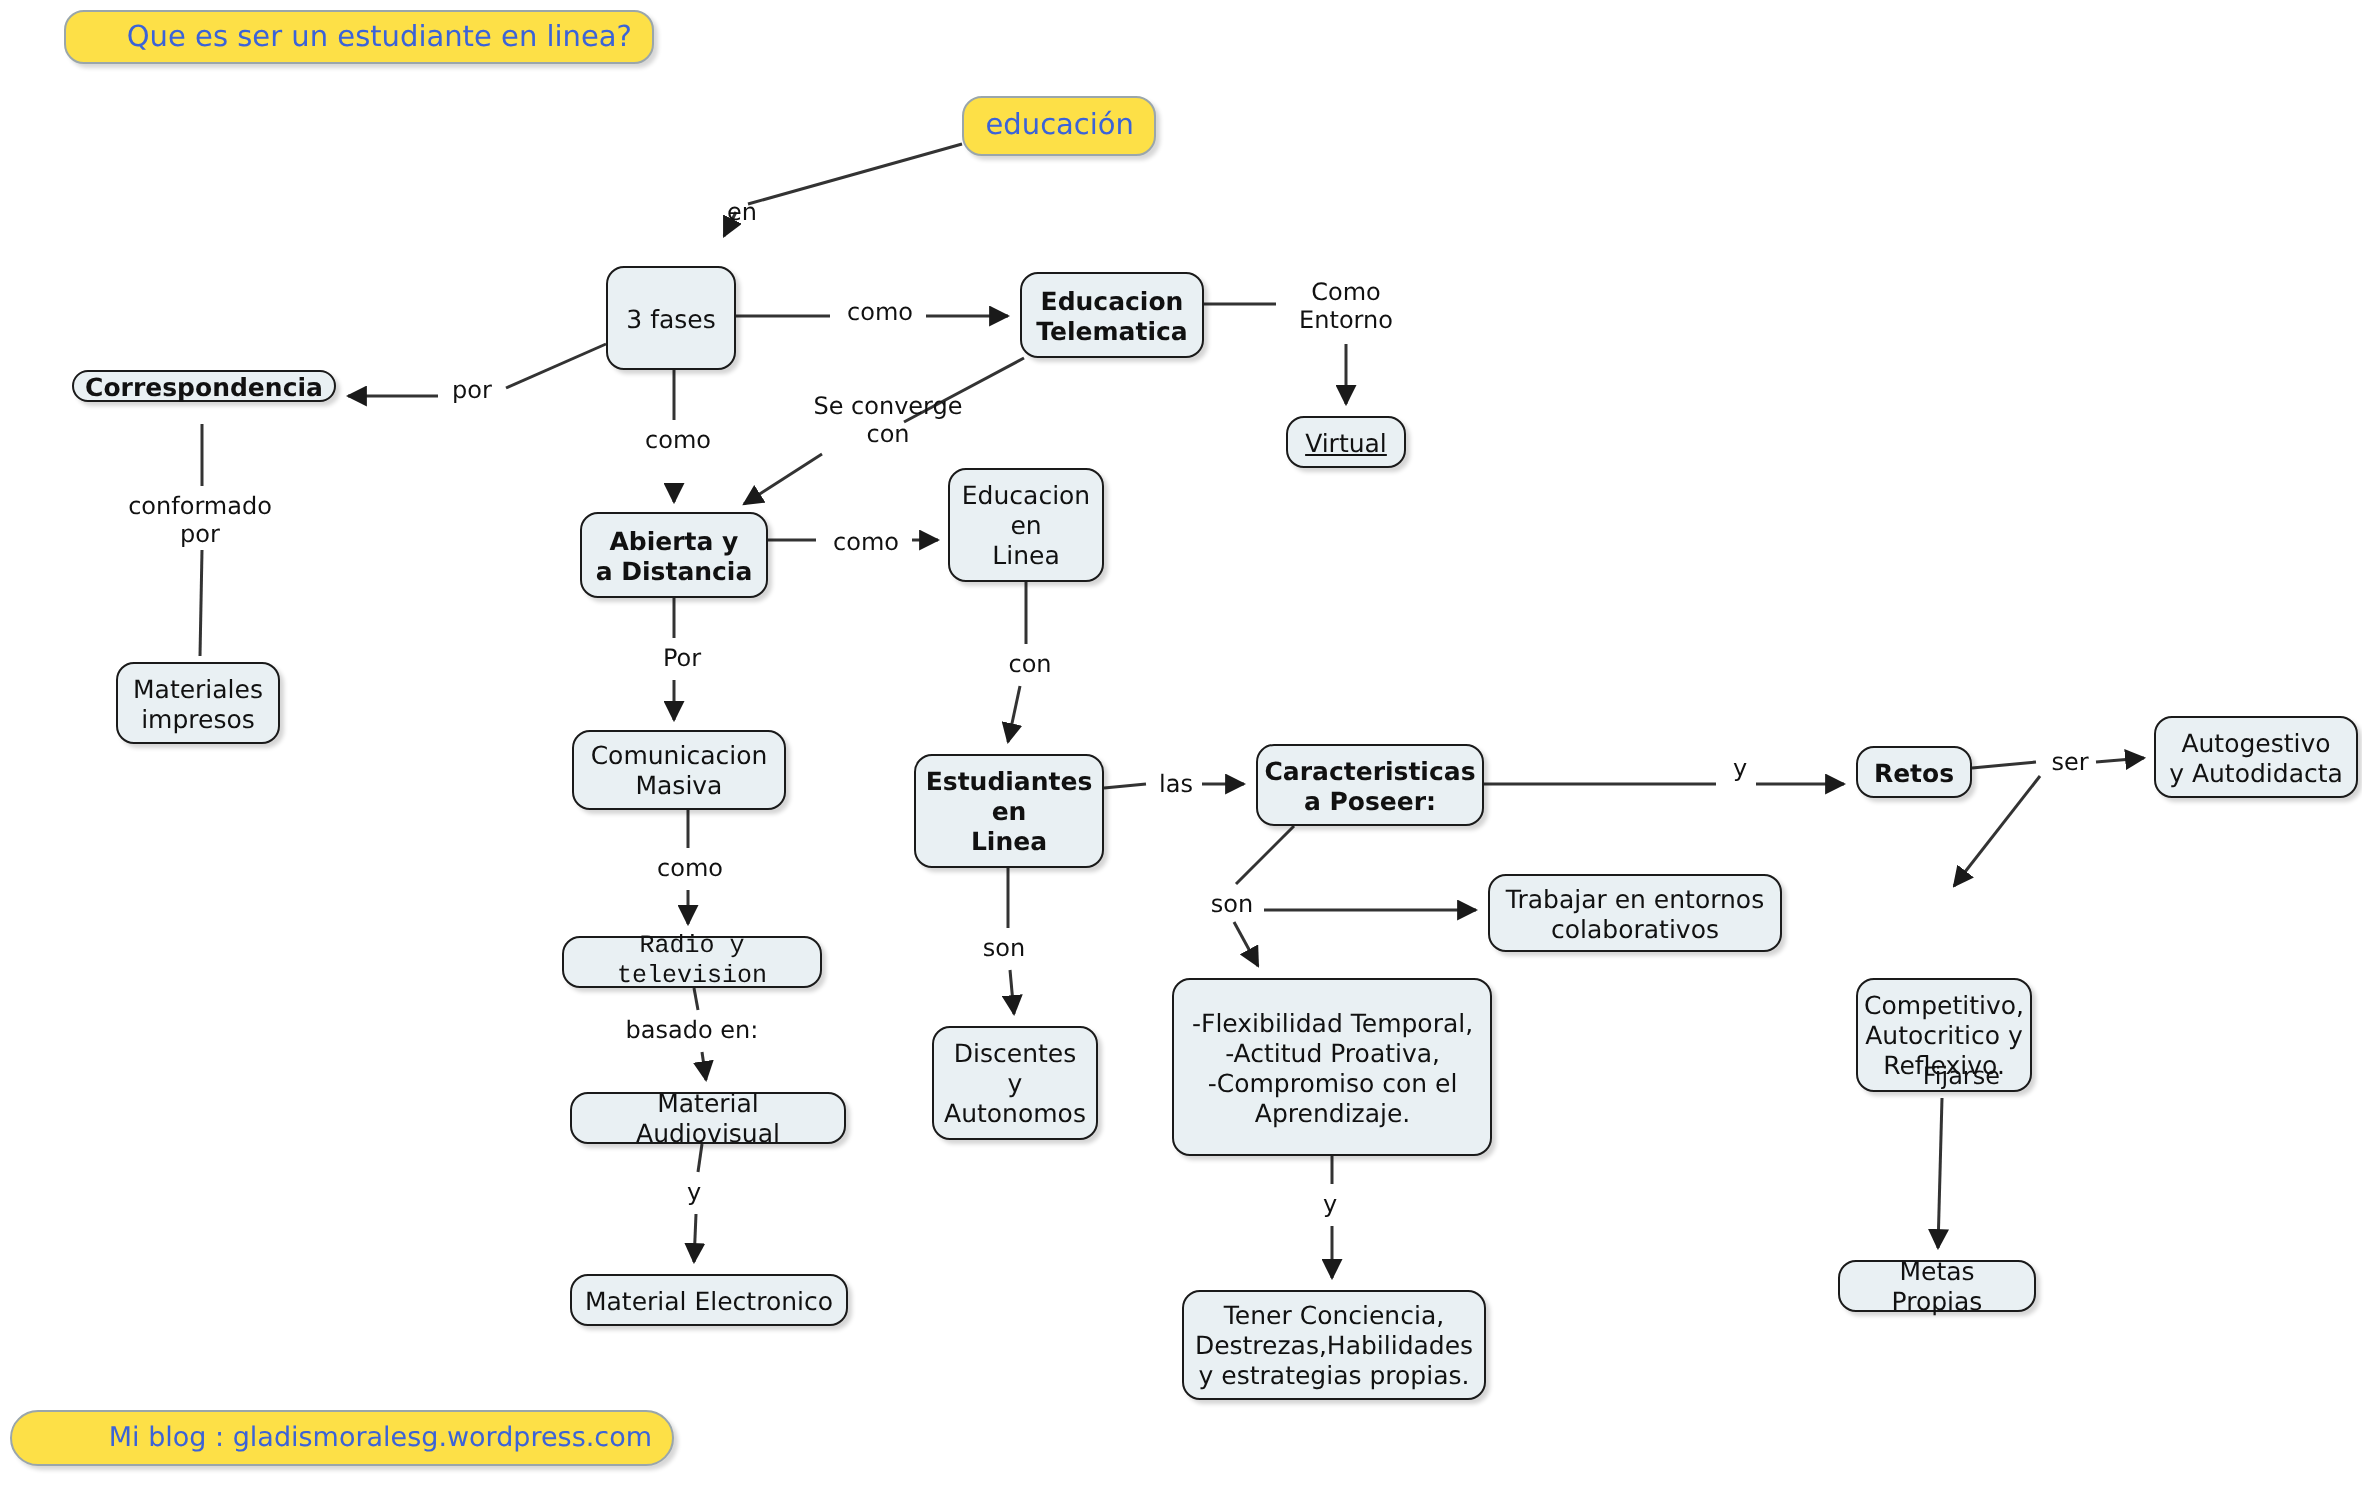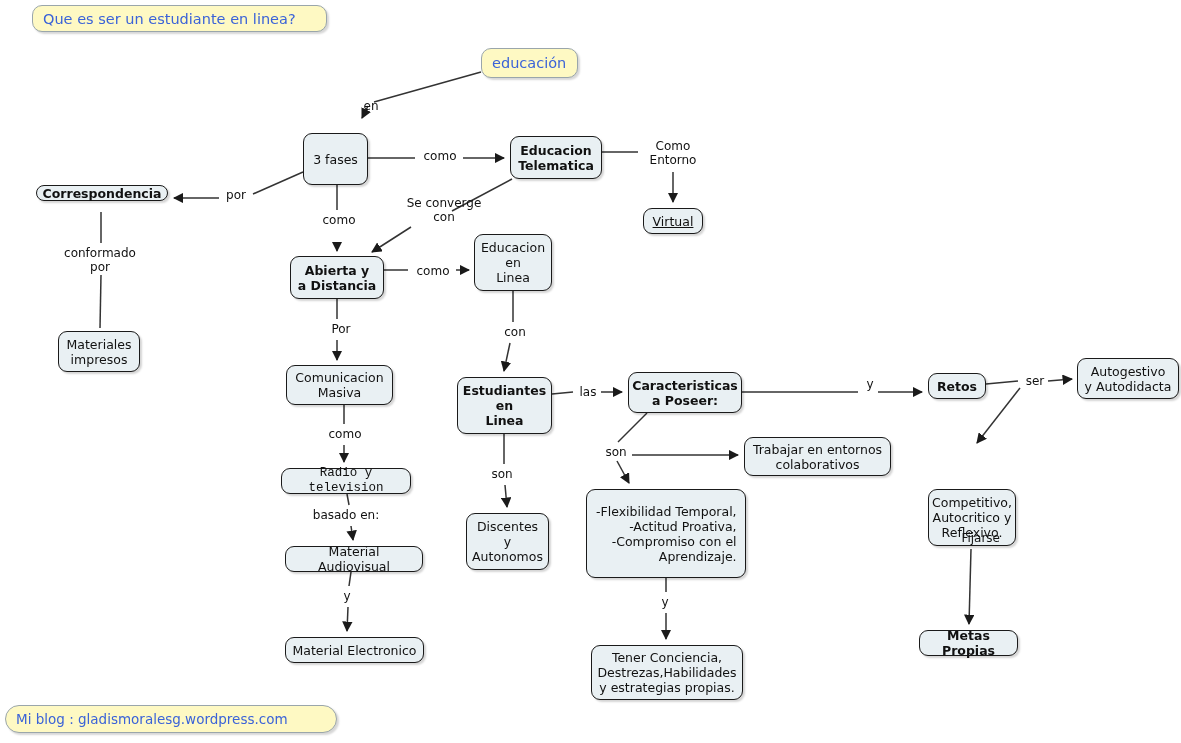--- a/index.html
+++ b/index.html
@@ -40,32 +40,32 @@
     line-height: 15px;
     padding: 2px 6px;
     box-shadow: 2px 2px 2px rgba(0,0,0,0.17);
     white-space: pre-line;
   }
   .node.bold {
     font-weight: bold;
   }
   .node.left-align {
     justify-content: flex-start;
-    text-align: right;
+    text-align: center;
     padding-left: 9px;
   }
 
   
   .linkbox {
     position: absolute;
     box-sizing: border-box;
     display: flex;
     align-items: center;
-    justify-content: flex-start;
-    background: #fef9c3;
+    justify-content: flex-end;
+    background: #fde047;
     border: 1.2px solid #9aa6ab;
     border-radius: 10px;
     color: #3b63d8;
     font-size: 14.5px;
     padding: 2px 10px;
     box-shadow: 2px 2px 2px rgba(0,0,0,0.16);
     white-space: nowrap;
   }
 
   
@@ -224,21 +224,21 @@
 
   <div class="node bold" style="left:928px; top:373px; width:58px; height:26px;">Retos</div>
 
   <div class="node" style="left:1077px; top:358px; width:102px; height:41px;">Autogestivo
 y Autodidacta</div>
 
   <div class="node" style="left:928px; top:449px; width:88px; height:57px;margin-top:40px;">Competitivo,
 Autocritico y
 Reflexivo.</div>
 
-  <div class="node" style="left:919px; top:630px; width:99px; height:26px;font-weight:bold;">Metas Propias</div>
+  <div class="node" style="left:919px; top:630px; width:99px; height:26px;">Metas Propias</div>
 
   <div class="elabel" style="left:356px; top:99px; width:30px;">en</div>
   <div class="elabel" style="left:418px; top:149px; width:44px;">como</div>
   <div class="elabel" style="left:640px; top:139px; width:66px;">Como
 Entorno</div>
   <div class="elabel" style="left:222px; top:188px; width:28px;">por</div>
   <div class="elabel" style="left:59px; top:246px; width:82px;">conformado
 por</div>
   <div class="elabel" style="left:317px; top:213px; width:44px;">como</div>
   <div class="elabel" style="left:400px; top:196px; width:88px;">Se converge

